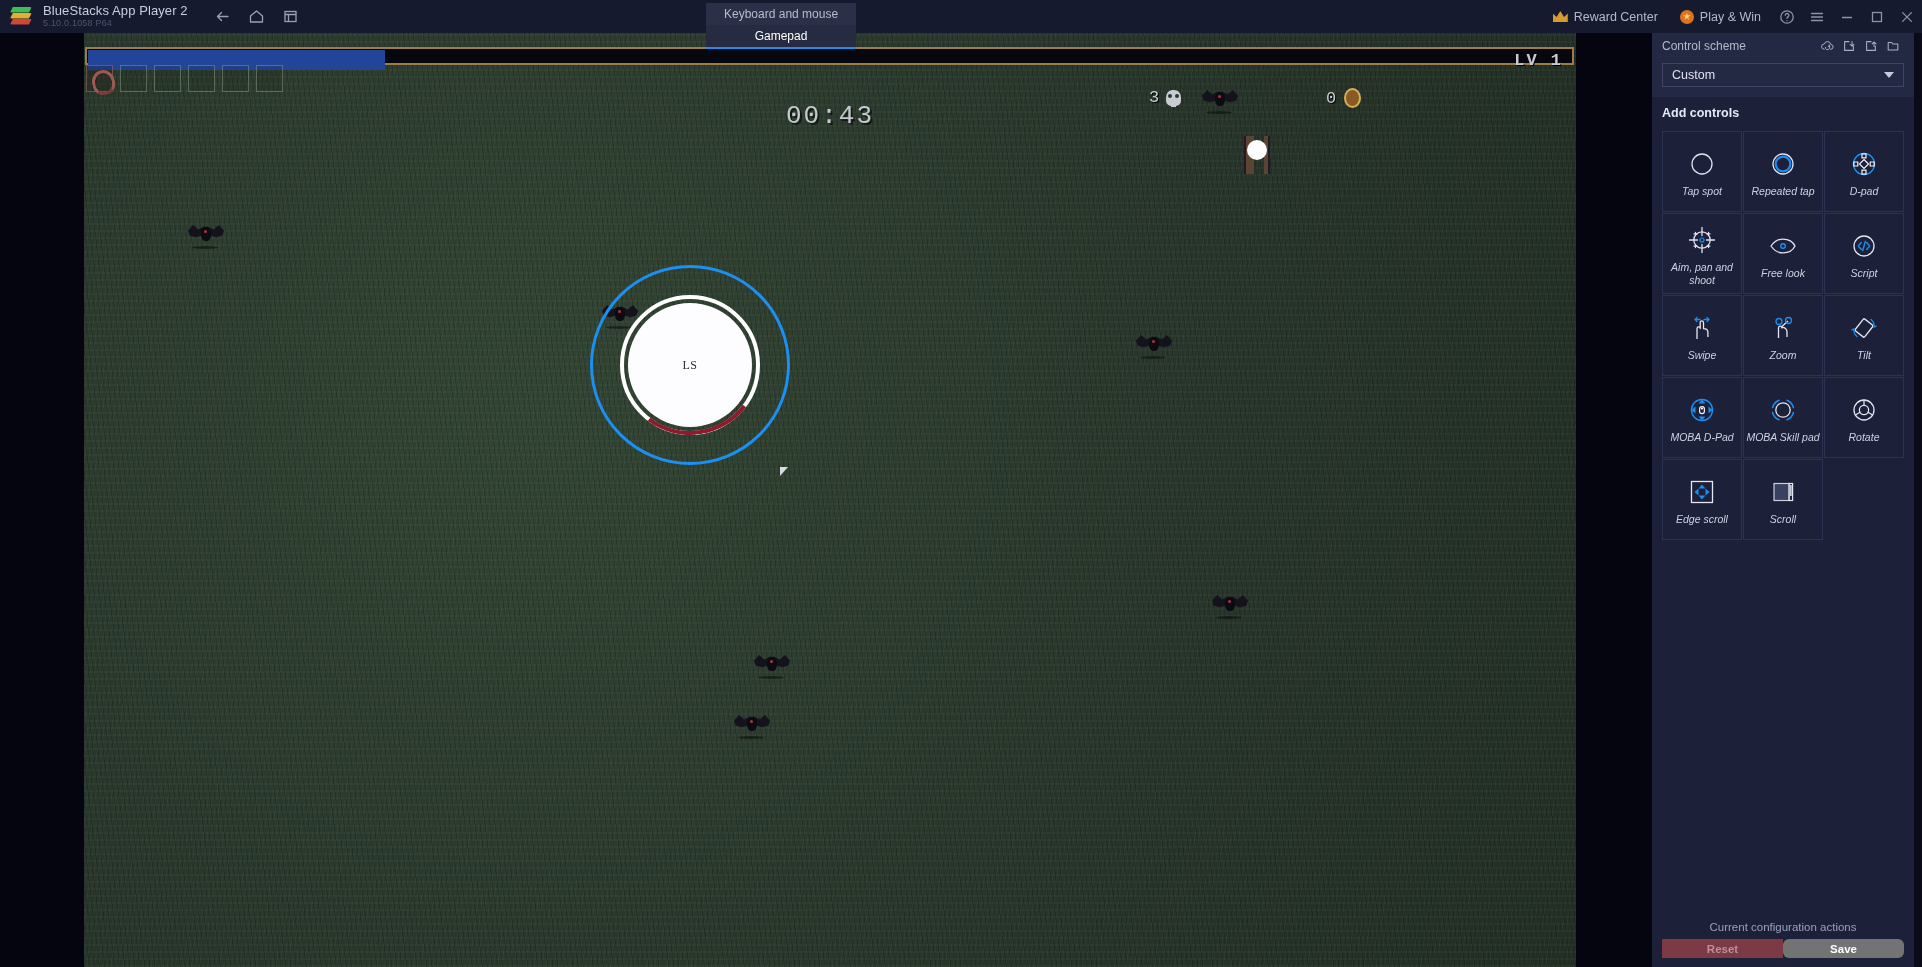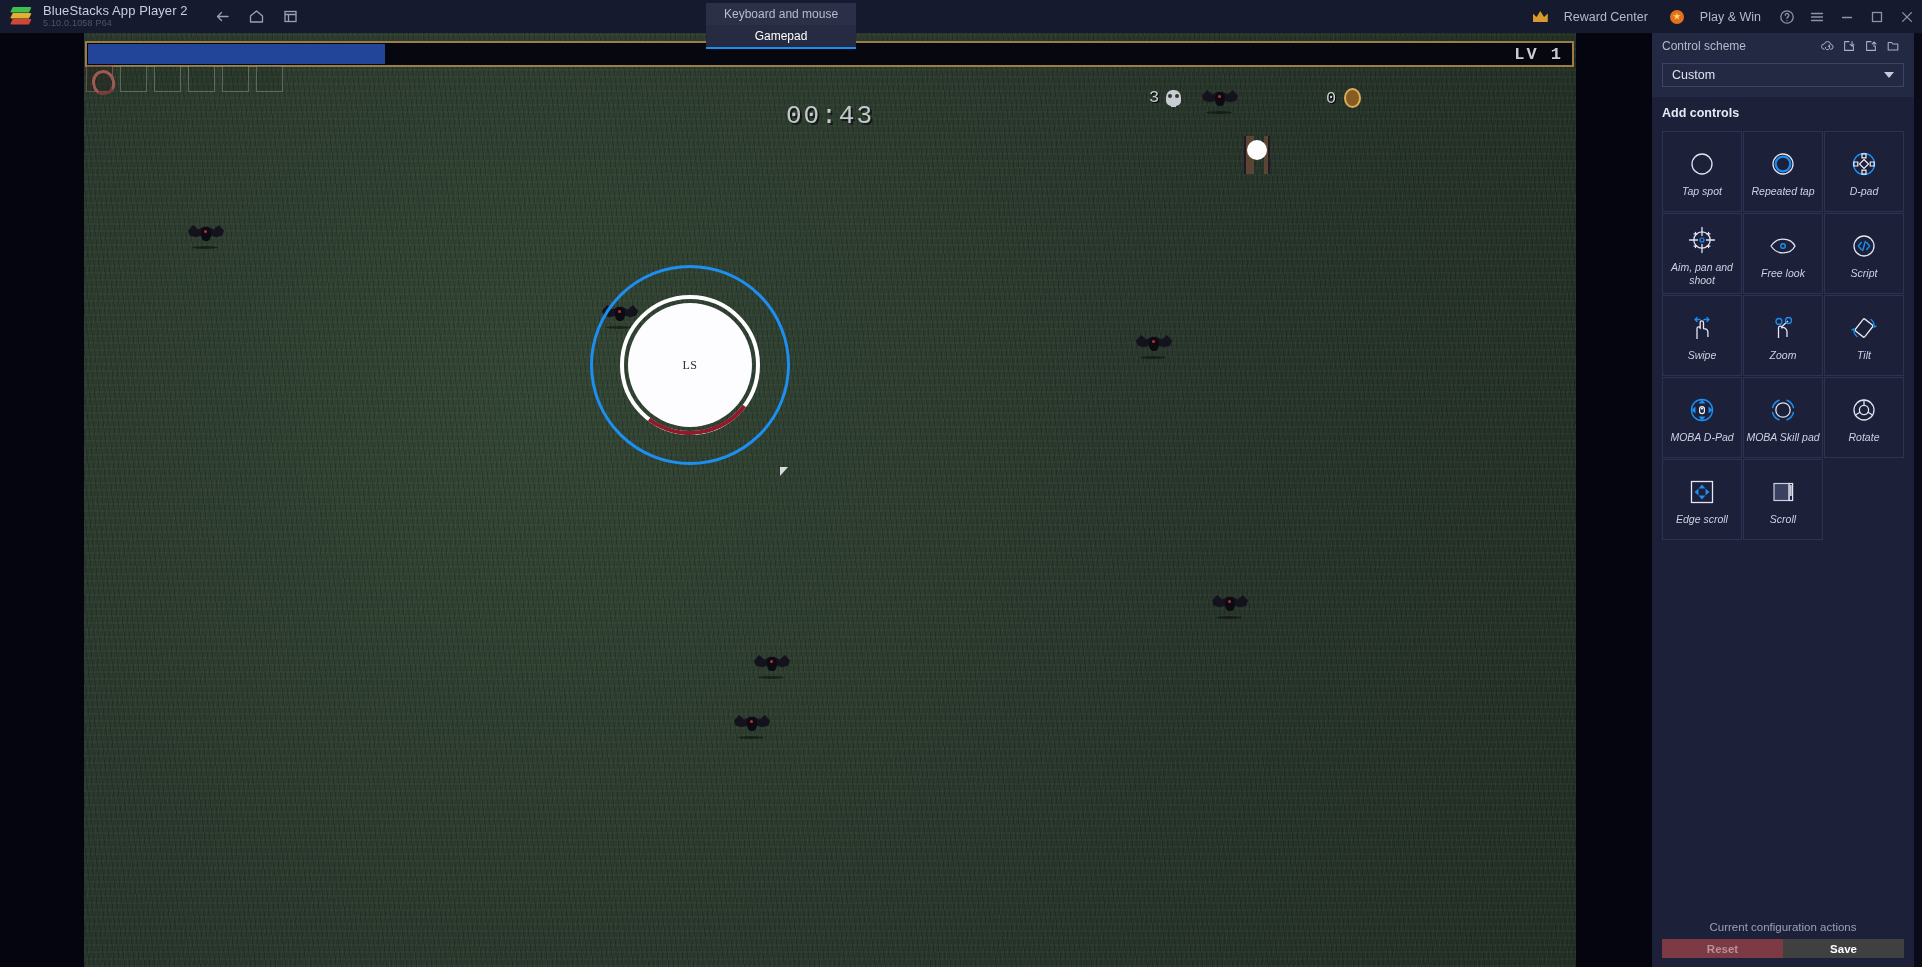--- a/index.html
+++ b/index.html
@@ -30,21 +30,21 @@
   .navbtn svg{ stroke:#9aa0b8; fill:none; stroke-width:1.3;}
 
   .tabs{ position:absolute; left:706px; top:3px; display:flex;flex-direction:column; }
   .tab{
     height:22px; padding:0 18px; display:flex; align-items:center; justify-content:center;
     font-size:12px; color:#b7bcd0; background:#2b3048; cursor:pointer;
   }
   .tab.active{ background:#262b42; color:#ffffff; border-bottom:2px solid #1b8ef2; height:24px;}
 
   .topright{ position:absolute; right:0; top:0; height:33px; display:flex; align-items:center;}
-  .tr-item{ display:flex; align-items:center; gap:16px; padding:0 11px; height:33px;
+  .tr-item{ display:flex; align-items:center; gap:6px; padding:0 11px; height:33px;
      font-size:12.5px; color:#b3b9cc; cursor:pointer;}
   .crown{ width:15px;height:11px; background:#d79a2b;
     clip-path:polygon(0 100%,0 22%,25% 55%,50% 0,75% 55%,100% 22%,100% 100%);}
   .pw-badge{ width:14px;height:14px;border-radius:50%;background:#e2711d; position:relative;}
   .pw-badge::after{content:""; position:absolute; left:3px; top:3px; width:8px;height:8px;
      background:#fbd46a;
      clip-path:polygon(50% 0,61% 35%,98% 35%,68% 57%,79% 91%,50% 70%,21% 91%,32% 57%,2% 35%,39% 35%);}
   .icobtn{ width:30px;height:33px; display:flex;align-items:center;justify-content:center;cursor:pointer;}
   .icobtn svg{ stroke:#8d93ab; fill:none; stroke-width:1.3;}
 
@@ -54,21 +54,21 @@
     position:absolute; left:84px; top:0px; width:1492px; height:934px;
     background:#2a3a2b;
     background-image:
       repeating-linear-gradient(97deg, rgba(255,255,255,.028) 0 1px, transparent 1px 4px),
       repeating-linear-gradient(83deg, rgba(0,0,0,.16) 0 1px, transparent 1px 5px),
       repeating-linear-gradient(0deg, rgba(120,160,110,.055) 0 2px, transparent 2px 7px),
       radial-gradient(circle at 30% 40%, #324433 0%, #27342a 60%, #222e24 100%);
   }
   
   .xpframe{
-    position:absolute; left:1px; top:8px; width:1489px; height:26px;
+    position:absolute; left:1px; top:14px; width:1489px; height:18px;
     border:2px solid #9d7d46; background:#07070f;
   }
   .xpfill{ position:absolute; left:1px; top:1px; width:298px; height:20px; background:#22459a;}
   .lvtxt{ position:absolute; right:9px; top:2px; font-size:17px; color:#c9cbd4;
      font-family:"Liberation Mono", monospace; font-weight:700; letter-spacing:2px;
      text-shadow:1px 1px 0 #000;}
 
   
   .slots{ position:absolute; left:2px; top:32px; display:flex; gap:7px;}
   .slot{ width:27px;height:27px; border:1px solid rgba(150,170,150,.45); background:rgba(20,30,20,.12);}
@@ -157,21 +157,21 @@
   }
   .cell .ic{ height:38px; display:flex; align-items:center; justify-content:center;}
   .cell .lb{ font-size:10.5px; color:#ccd1e2; text-align:center; line-height:1.18; margin-top:2px;font-style:italic;}
 
   .p-foot{ margin-top:auto; padding:0 10px 9px 10px;}
   .p-foot .cap{ font-size:11.5px; color:#9aa0b8; text-align:center; padding:8px 0 6px 0;}
   .fbtns{ display:flex; gap:0;}
   .btn{ flex:1; height:19px; display:flex;align-items:center;justify-content:center;
      font-size:11.5px; font-weight:700; cursor:pointer;}
   .btn.reset{ background:#7b3a44; color:#b9919a;}
-  .btn.save{ background:#404040; color:#ffffff;}
+  .btn.save{ background:#737373; color:#ffffff;border-radius:6px;}
 </style>
 </head>
 <body>
 
 <div class="topbar">
   <div class="bs-logo">
     <i class="l1"></i>
       <i class="l2"></i>
       <i class="l3"></i>
   </div>

